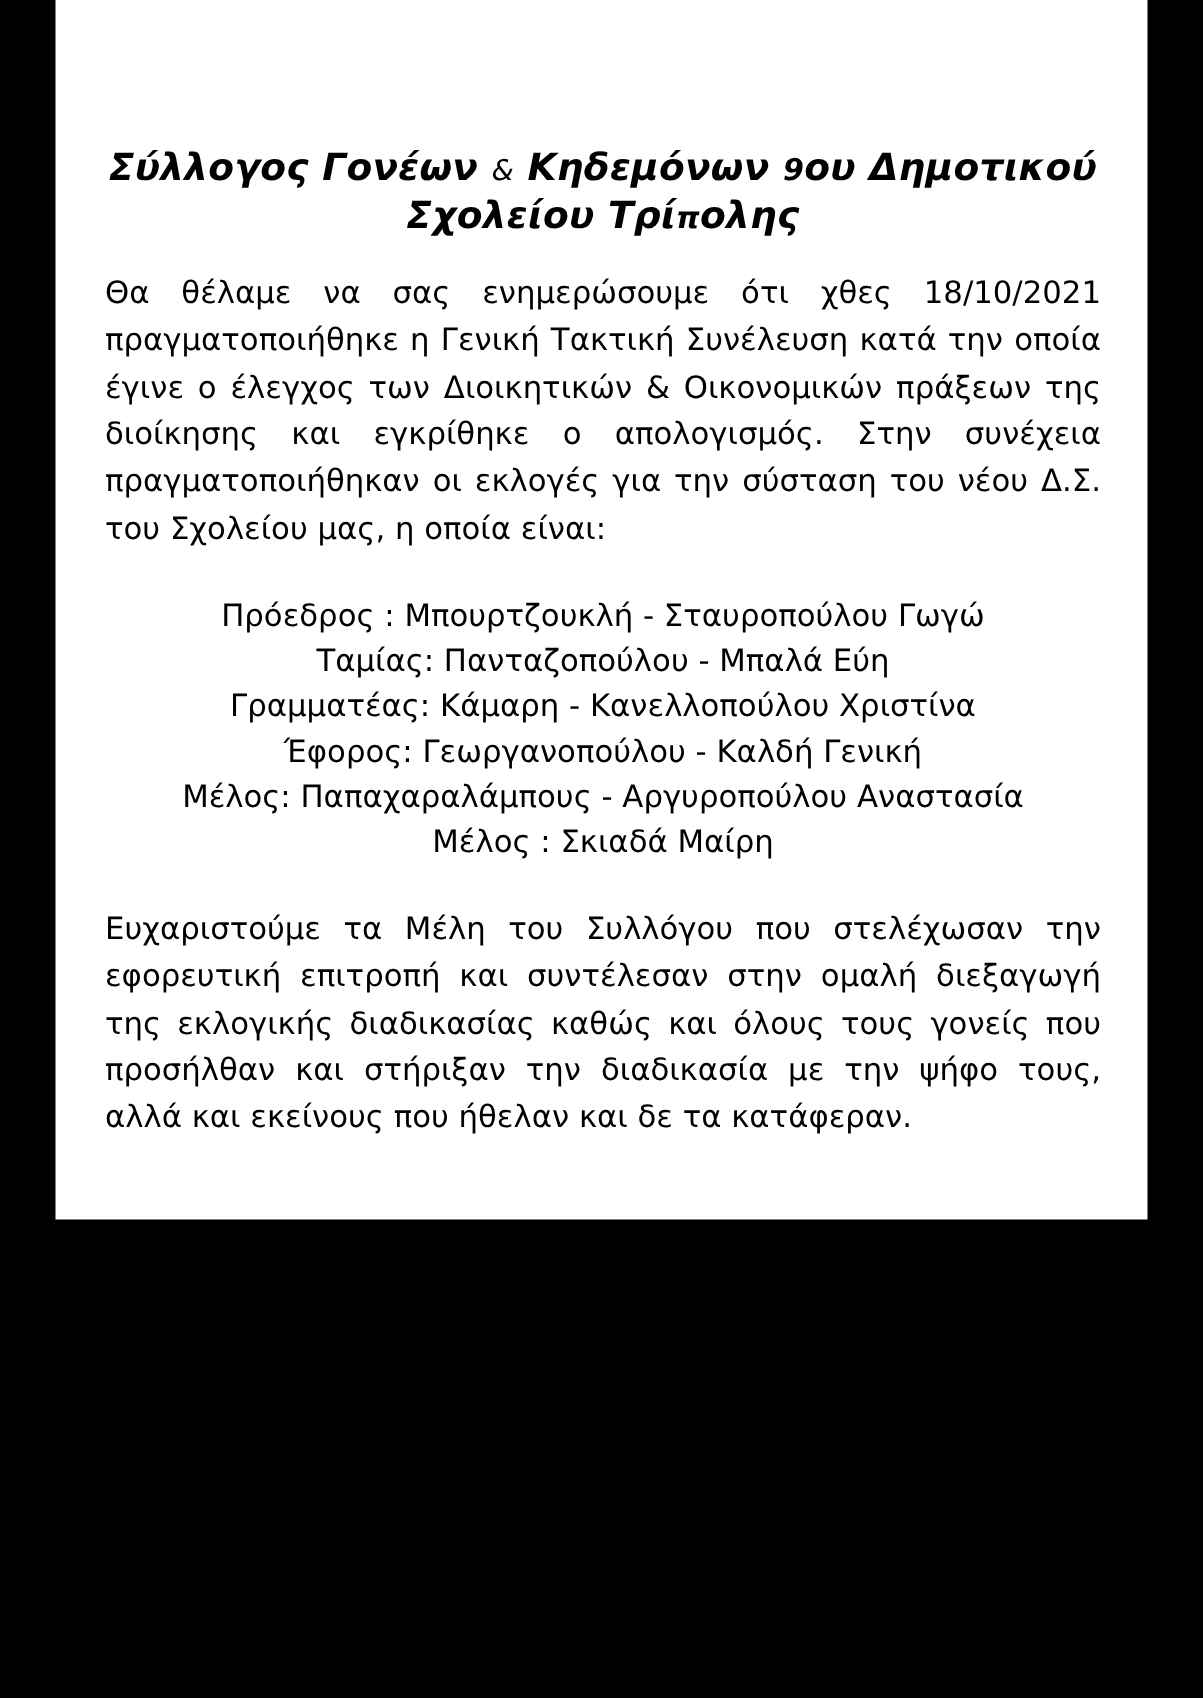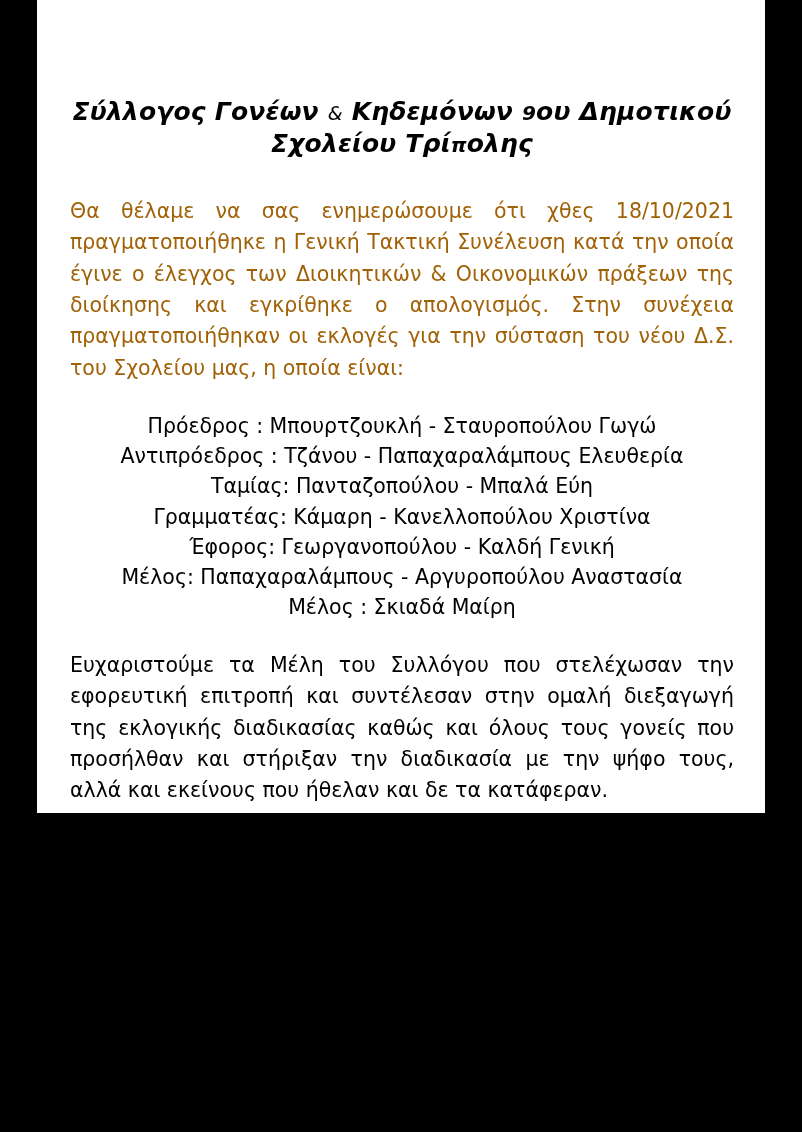--- a/index.html
+++ b/index.html
@@ -44,24 +44,24 @@
     font-weight: normal;
     font-size: 19px;
   }
   .title .nine {
     font-size: 20px;
   }
   .title .pi {
     font-size: 20px;
   }
   .body-block {
-    margin-top: 36px;
+    margin-top: 20px;
     font-size: 20.5px;
     line-height: 1.53;
-    color: #a16207;
+    color: #000000;
     text-align: justify;
     text-justify: inter-word;
   }
   .body-block p {
     margin: 0;
   }
   .list-block {
     margin-top: 27px;
     font-size: 20.5px;
     line-height: 1.47;
@@ -113,21 +113,20 @@
       <span>Σύλλογος Γονέων </span><span class="amp">&amp;</span><span> Κηδεμόνων </span><span class="nine">9</span><span>ου Δημοτικού</span><br>
       <span>Σχολείου Τρί</span><span class="pi">π</span><span>ολης</span>
     </h1>
 
     <div class="body-block">
       <p>Θα θέλαμε να σας ενημερώσουμε ότι χθες 18/10/2021 πραγματοποιήθηκε η Γενική Τακτική Συνέλευση κατά την οποία έγινε ο έλεγχος των Διοικητικών &amp; Οικονομικών πράξεων  της διοίκησης και εγκρίθηκε ο απολογισμός. Στην συνέχεια πραγματοποιήθηκαν οι εκλογές για την σύσταση του νέου Δ.Σ. του Σχολείου μας, η οποία είναι:</p>
     </div>
 
     <div class="list-block">
       <div>Πρόεδρος : Μπουρτζουκλή - Σταυροπούλου Γωγώ</div>
-      <div>Αντιπρόεδρος : Τζάνου - Παπαχαραλάμπους Ελευθερία</div>
       <div>Ταμίας: Πανταζοπούλου - Μπαλά Εύη</div>
       <div>Γραμματέας: Κάμαρη - Κανελλοπούλου Χριστίνα</div>
       <div>Έφορος: Γεωργανοπούλου - Καλδή Γενική</div>
       <div>Μέλος: Παπαχαραλάμπους - Αργυροπούλου Αναστασία</div>
       <div>Μέλος : Σκιαδά Μαίρη</div>
     </div>
 
     <div class="thanks-block">
       <p>Ευχαριστούμε τα Μέλη του Συλλόγου που στελέχωσαν την εφορευτική επιτροπή και συντέλεσαν στην ομαλή διεξαγωγή της εκλογικής διαδικασίας καθώς και όλους  τους γονείς που προσήλθαν και στήριξαν την διαδικασία με την ψήφο τους, αλλά και εκείνους που ήθελαν και δε τα κατάφεραν.</p>
     </div>

